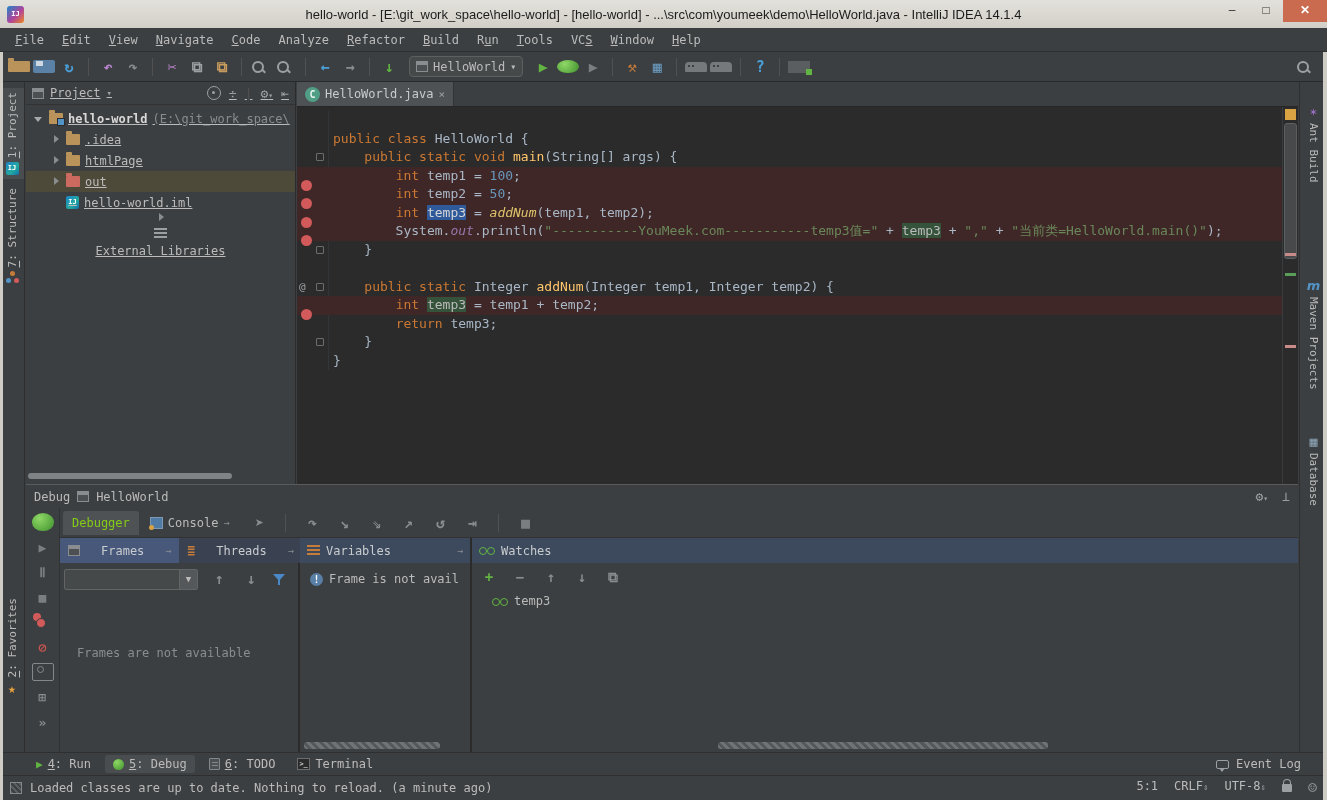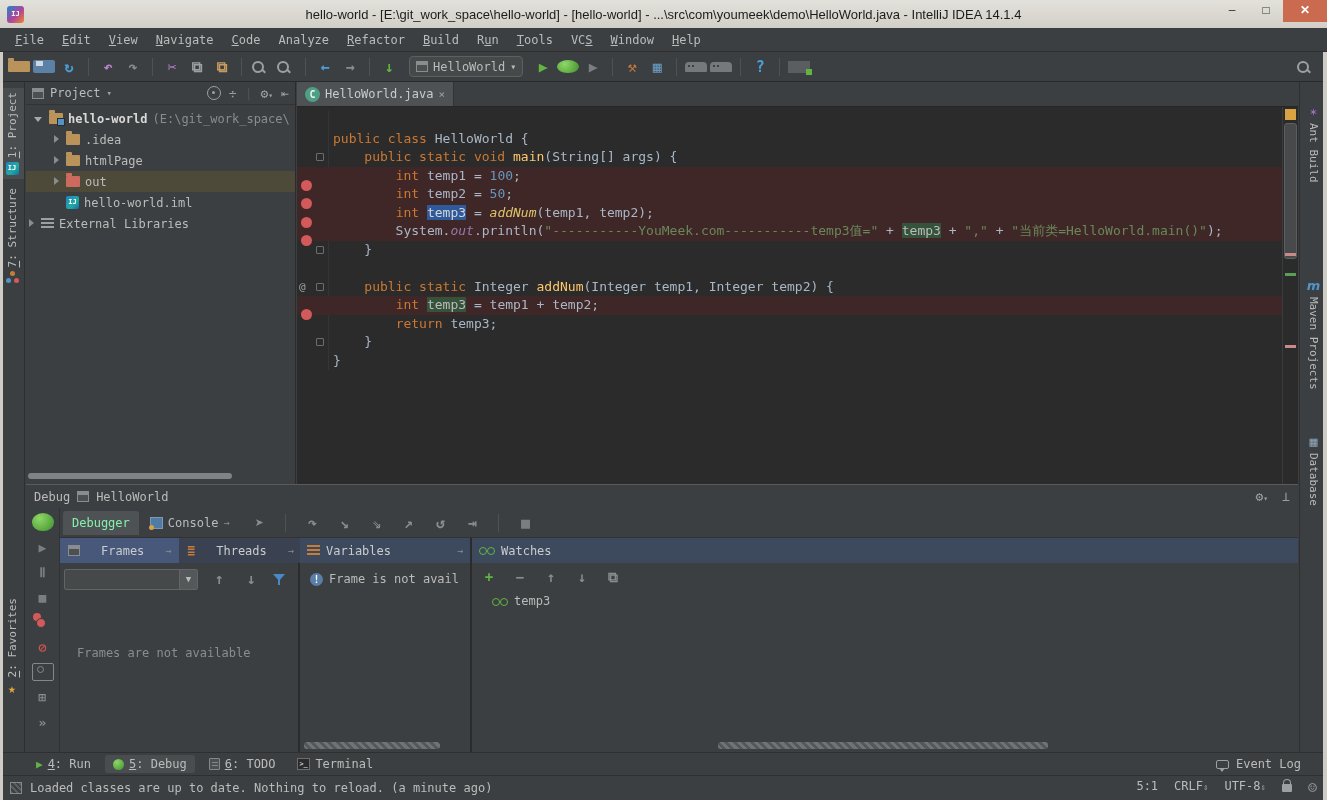--- a/index.html
+++ b/index.html
@@ -115,21 +115,21 @@
   .stripe-tab[data-icon="favorites"] { top:512px; }
   .stripe-tab[data-icon="ant"]      { top:18px; }
   .stripe-tab[data-icon="maven"]    { top:192px; }
   .stripe-tab[data-icon="database"] { top:348px; }
   .sic { display:inline-block; }
   .sic-star { color:#e8a33d; font-size:13px; }
   .sic-ant { color:#9a6fc0; font-size:13px; font-weight:bold; }
   .sic-maven { color:#5394c6; font:bold italic 13px "DejaVu Sans", sans-serif; }
   .sic-db { color:#8a9fb0; font-size:13px; }
   
-  .project-panel { position:absolute; left:26px; top:82px; width:270px; height:402px; background:#3c3f41; border-right:1px solid #2b2b2b; }
+  .project-panel { position:absolute; left:26px; top:82px; width:270px; height:402px; background:#3c3f41; border-right:1px solid #2b2b2b;text-decoration:underline; }
   .ppanel-header { height:23px; display:flex; align-items:center; gap:6px; padding:0 6px; border-bottom:1px solid #323232; }
   .ppanel-title { color:#bbb; }
   .ppanel-tools { margin-left:auto; display:flex; align-items:center; gap:8px; color:#9da0a3; font-size:13px; }
   .ptree { position:relative; padding-top:3px; overflow:hidden; height:372px; }
   .tree-row { height:21px; display:flex; align-items:center; gap:5px; white-space:nowrap; }
   .row-selected { background:#2d4d6e; }
   .row-hover { background:#4d4a3a; }
   .tree-arrow { width:10px; flex:none; position:relative; height:10px; }
   .arr-down::before { content:''; position:absolute; top:3px; left:0; border-left:4px solid transparent; border-right:4px solid transparent; border-top:5px solid #a7aaad; }
   .arr-right::before { content:''; position:absolute; top:0; left:3px; border-top:4px solid transparent; border-bottom:4px solid transparent; border-left:5px solid #8a8d8f; }
@@ -161,21 +161,21 @@
   .stripe-mark { position:absolute; left:2px; width:11px; height:3px; }
   
   .debug-panel { position:absolute; left:26px; top:484px; right:29px; height:268px; background:#3c3f41; border-top:1px solid #5a5a5a; }
   .dbg-header { height:23px; display:flex; align-items:center; gap:7px; padding:0 8px;justify-content:center; }
   .dbg-header-right { margin-left:auto; display:flex; gap:14px; color:#9da0a3; font-size:13px; }
   .dbg-side { position:absolute; left:0; top:23px; bottom:0; width:34px; border-right:1px solid #333;
     display:flex; flex-direction:column; align-items:center; gap:7px; padding-top:5px; }
   .dbg-side .tbtn { height:18px; font-size:13px; }
   .dbg-tabsrow { position:absolute; left:34px; top:23px; right:0; height:30px; display:flex; align-items:center; gap:2px; padding-left:3px; border-bottom:1px solid #323232; }
   .dtab { height:24px; display:flex; align-items:center; gap:5px; padding:0 9px; color:#bbb; }
-  .dtab.sel { background:#4e5254; border-radius:3px 3px 0 0; color:#86efac; }
+  .dtab.sel { background:#4e5254; border-radius:3px 3px 0 0; color:#84cc16; }
   .pin { color:#8a8d8f; font-size:10px; }
   .dbg-content { position:absolute; left:34px; top:53px; right:0; bottom:0; display:flex; }
   .pane { position:relative; }
   .pane-frames { width:240px; border-right:2px solid #2b2b2b; }
   .pane-vars { width:172px; border-right:2px solid #2b2b2b; }
   .pane-watches { flex:1; }
   .pane-header { height:25px; background:#3d4a5e; display:flex; align-items:center; gap:6px; padding:4px 7px; color:#c9ccce; }
   .ftab { height:25px; display:flex; align-items:center; gap:21px; padding:8px 8px; background:#3d4a5e; color:#c9ccce; }
   .ftab.sel { background:#47587a; }
   .frames-tabs { display:flex; height:25px; background:#3d4a5e; }
@@ -342,21 +342,21 @@
         <div class="tree-row row-hover" style="padding-left: 25px;">
           <span class="tree-arrow arr-right"></span>
           <span class="tree-icon ic-folder f-red"></span>
           <span class="tree-label">out</span>
         </div>
         <div class="tree-row" style="padding-left: 25px;">
           <span class="tree-arrow"></span>
           <span class="tree-icon ic-jilogo">IJ</span>
           <span class="tree-label">hello-world.iml</span>
         </div>
-        <div class="tree-row" style="">
+        <div class="tree-row" style=" flex-direction: column;">
           <span class="tree-arrow arr-right"></span>
           <span class="tree-icon ic-libs"></span>
           <span class="tree-label">External Libraries</span>
         </div>
       </div>
     <div class="ptree-hscroll"></div>
   </div>
 
   <div class="editor">
     <div class="tabbar">

